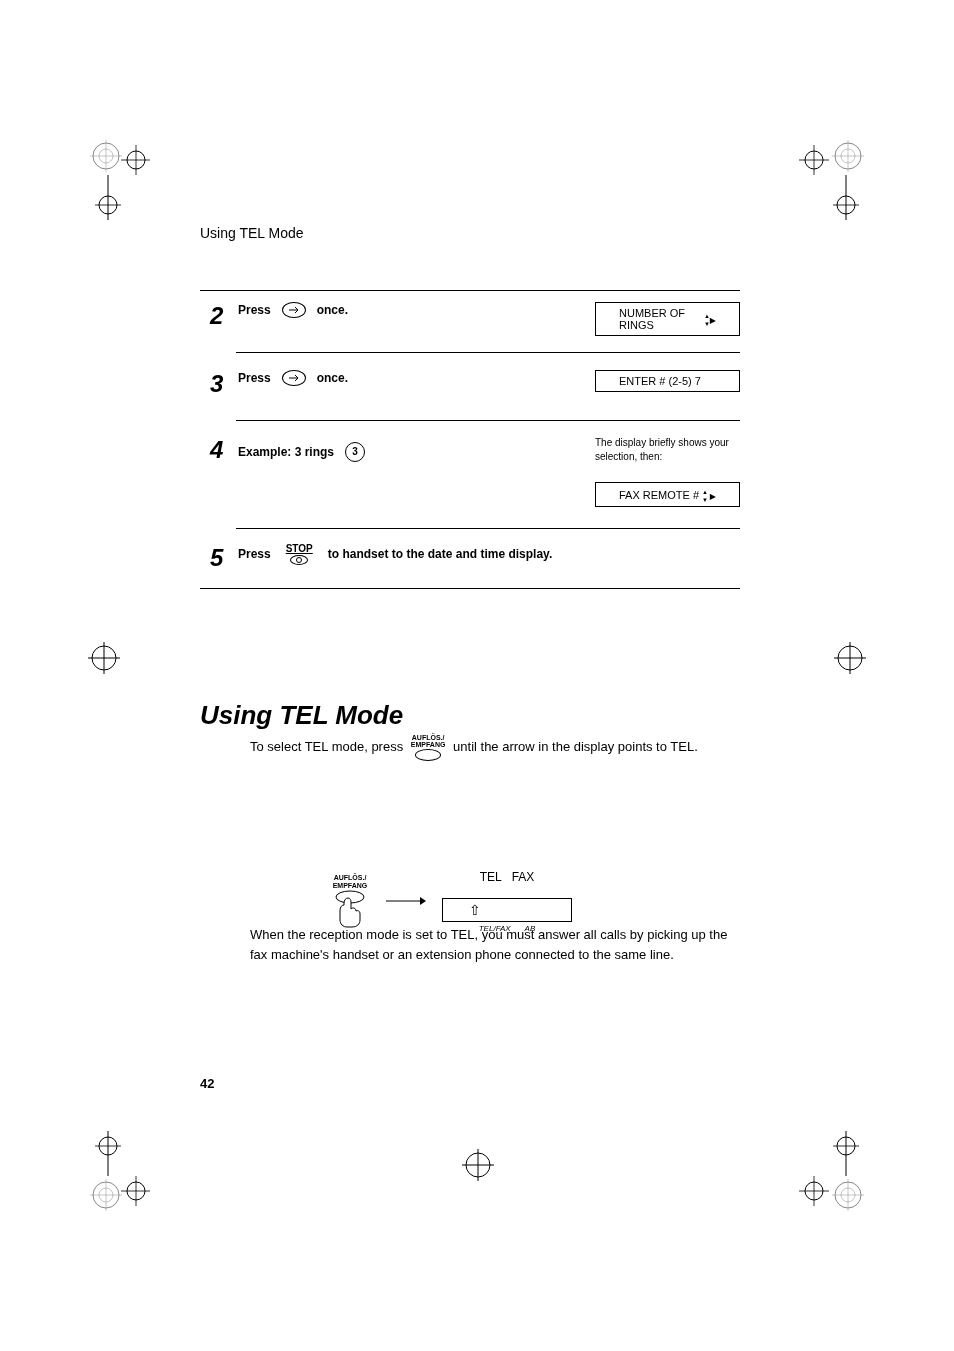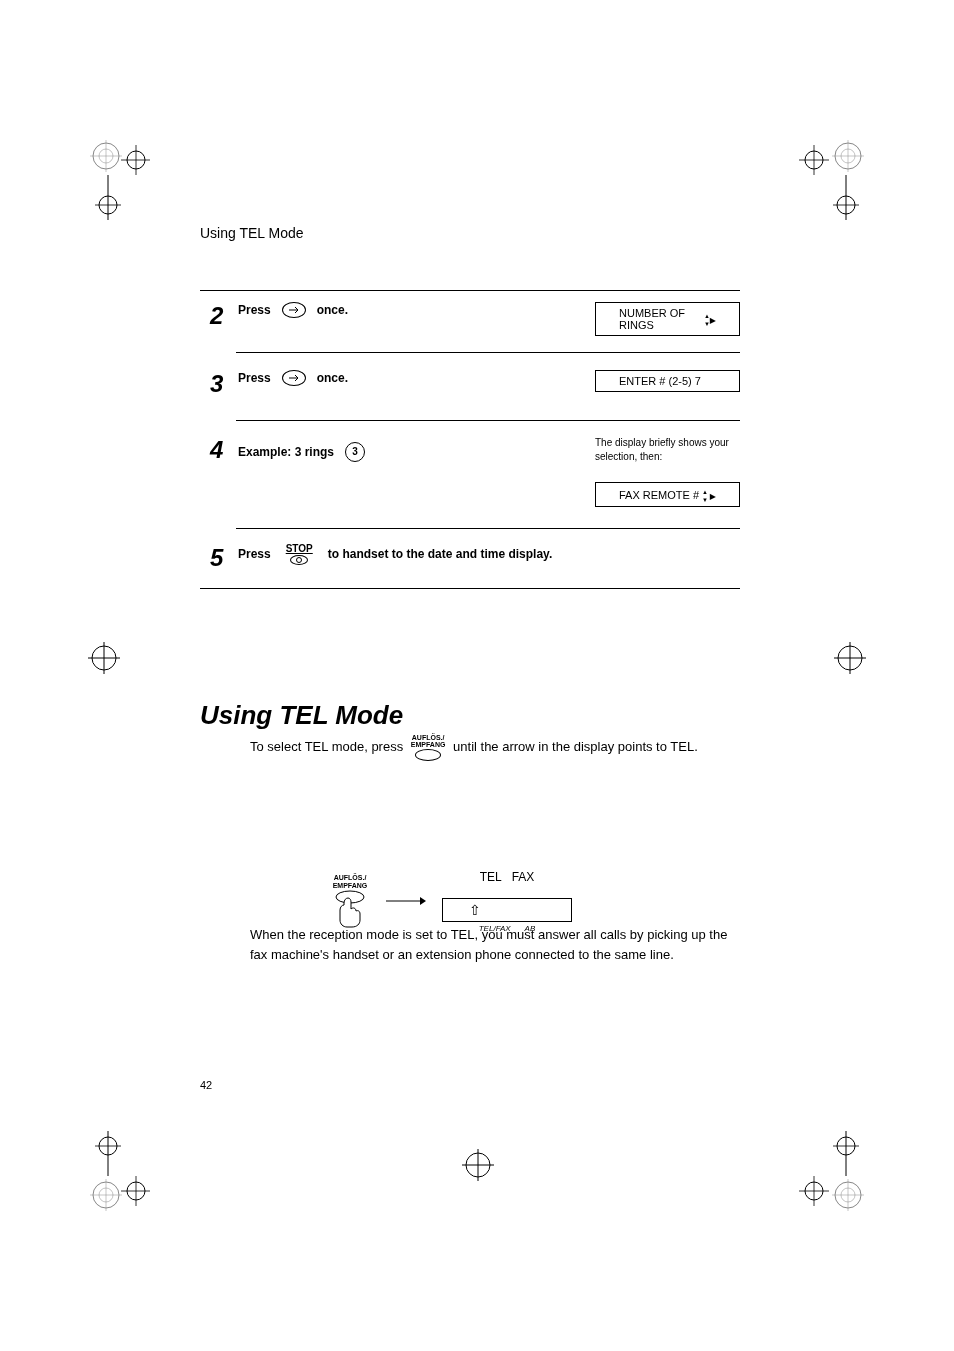--- a/index.html
+++ b/index.html
@@ -205,22 +205,22 @@
     display:flex;
     align-items:center;
     padding-left: 26px;
   }
   .mode-row-bottom { font-size: 8px; display: flex; gap: 14px; margin-top: 2px; font-style: italic;}
 
   .page-number {
     position: absolute;
     bottom: 260px;
     left: 200px;
-    font-size: 11px;
-    font-weight: normal;
+    font-size: 13px;
+    font-weight: bold;
   }
 
   .arrow-tri-up::after { content: "▲"; font-size: 6px; }
   .arrow-tri-down::after { content: "▼"; font-size: 6px; }
   .arrow-tri-right::after { content: "▶"; font-size: 8px; }
   .arrow-up-outline::after { content: "⇧"; font-size: 14px; }
 </style>
 </head>
 <body>
 

